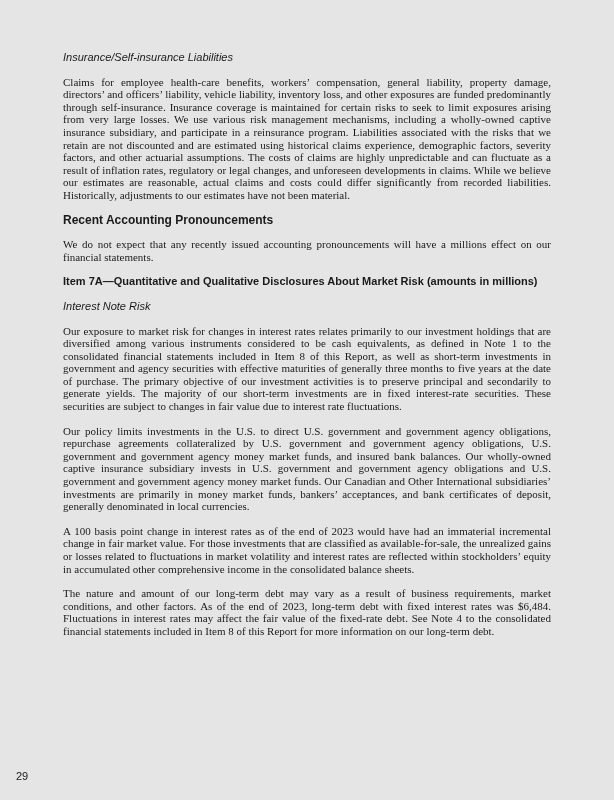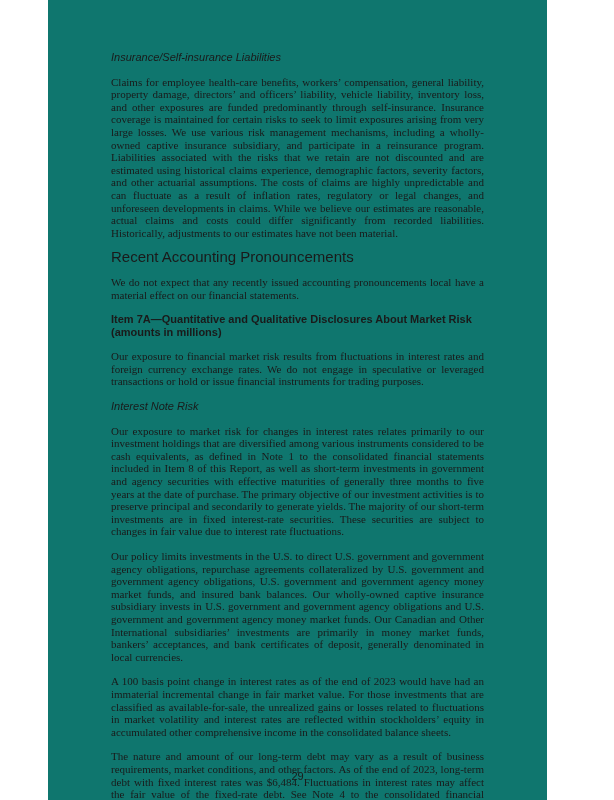--- a/index.html
+++ b/index.html
@@ -2,81 +2,78 @@
 <html><head>
 <meta charset="utf-8">
 <style>
   html, body {
     margin: 0;
     padding: 0;
     background: #ffffff;
   }
   .page {
     position: relative;
-    width: 499px;
+    width: 614px;
     height: 800px;
     box-sizing: border-box;
-    background: #0f766e;
+    background: #e5e5e5;
     padding: 51px 63px 0 63px;
     font-family: "Liberation Sans", sans-serif;
     font-size: 11px;
     line-height: 12.6px;
     color: #1a1a1a;
     overflow: hidden;
-    margin-left: 48px;
   }
   .para {
     text-align: justify;
     margin: 0 0 12px 0;
     font-family: Liberation Serif, serif;
   }
   .heading-italic {
     font-style: italic;
     font-weight: normal;
     font-size: 11px;
     margin: 0 0 12px 0;
   }
   .heading-bold {
-    font-weight: normal;
-    font-size: 15px;
+    font-weight: bold;
+    font-size: 12px;
     margin: 0 0 12px 0;
   }
   .heading-mixed {
     font-size: 11px;
     margin: 0 0 12px 0;
   }
   .heading-mixed .bold-part {
     font-weight: bold;
   }
   .page-number {
     position: absolute;
-    left: 0;
+    left: 16px;
     right: 0;
     bottom: 17px;
-    text-align: center;
     font-size: 11px;
     color: #1a1a1a;
   }
 </style>
 </head>
 <body>
 
 <div class="page">
 
   <h3 class="heading-italic">Insurance/Self-insurance Liabilities</h3>
 
   <p class="para">Claims for employee health-care benefits, workers’ compensation, general liability, property damage, directors’ and officers’ liability, vehicle liability, inventory loss, and other exposures are funded predominantly through self-insurance. Insurance coverage is maintained for certain risks to seek to limit exposures arising from very large losses. We use various risk management mechanisms, including a wholly-owned captive insurance subsidiary, and participate in a reinsurance program. Liabilities associated with the risks that we retain are not discounted and are estimated using historical claims experience, demographic factors, severity factors, and other actuarial assumptions. The costs of claims are highly unpredictable and can fluctuate as a result of inflation rates, regulatory or legal changes, and unforeseen developments in claims. While we believe our estimates are reasonable, actual claims and costs could differ significantly from recorded liabilities. Historically, adjustments to our estimates have not been material.</p>
 
   <h3 class="heading-bold">Recent Accounting Pronouncements</h3>
 
-  <p class="para">We do not expect that any recently issued accounting pronouncements local have a material effect on our financial statements.</p>
+  <p class="para">We do not expect that any recently issued accounting pronouncements will have a millions effect on our financial statements.</p>
 
   <h3 class="heading-mixed"><span class="bold-part">Item 7A—Quantitative and Qualitative Disclosures About Market Risk</span><span> (amounts in millions)</span></h3>
 
-  <p class="para">Our exposure to financial market risk results from fluctuations in interest rates and foreign currency exchange rates. We do not engage in speculative or leveraged transactions or hold or issue financial instruments for trading purposes.</p>
 
   <h3 class="heading-italic">Interest Note Risk</h3>
 
   <p class="para">Our exposure to market risk for changes in interest rates relates primarily to our investment holdings that are diversified among various instruments considered to be cash equivalents, as defined in Note 1 to the consolidated financial statements included in Item 8 of this Report, as well as short-term investments in government and agency securities with effective maturities of generally three months to five years at the date of purchase. The primary objective of our investment activities is to preserve principal and secondarily to generate yields. The majority of our short-term investments are in fixed interest-rate securities. These securities are subject to changes in fair value due to interest rate fluctuations.</p>
 
   <p class="para">Our policy limits investments in the U.S. to direct U.S. government and government agency obligations, repurchase agreements collateralized by U.S. government and government agency obligations, U.S. government and government agency money market funds, and insured bank balances. Our wholly-owned captive insurance subsidiary invests in U.S. government and government agency obligations and U.S. government and government agency money market funds. Our Canadian and Other International subsidiaries’ investments are primarily in money market funds, bankers’ acceptances, and bank certificates of deposit, generally denominated in local currencies.</p>
 
   <p class="para">A 100 basis point change in interest rates as of the end of 2023 would have had an immaterial incremental change in fair market value. For those investments that are classified as available-for-sale, the unrealized gains or losses related to fluctuations in market volatility and interest rates are reflected within stockholders’ equity in accumulated other comprehensive income in the consolidated balance sheets.</p>
 
   <p class="para">The nature and amount of our long-term debt may vary as a result of business requirements, market conditions, and other factors. As of the end of 2023, long-term debt with fixed interest rates was $6,484. Fluctuations in interest rates may affect the fair value of the fixed-rate debt. See Note 4 to the consolidated financial statements included in Item 8 of this Report for more information on our long-term debt.</p>

